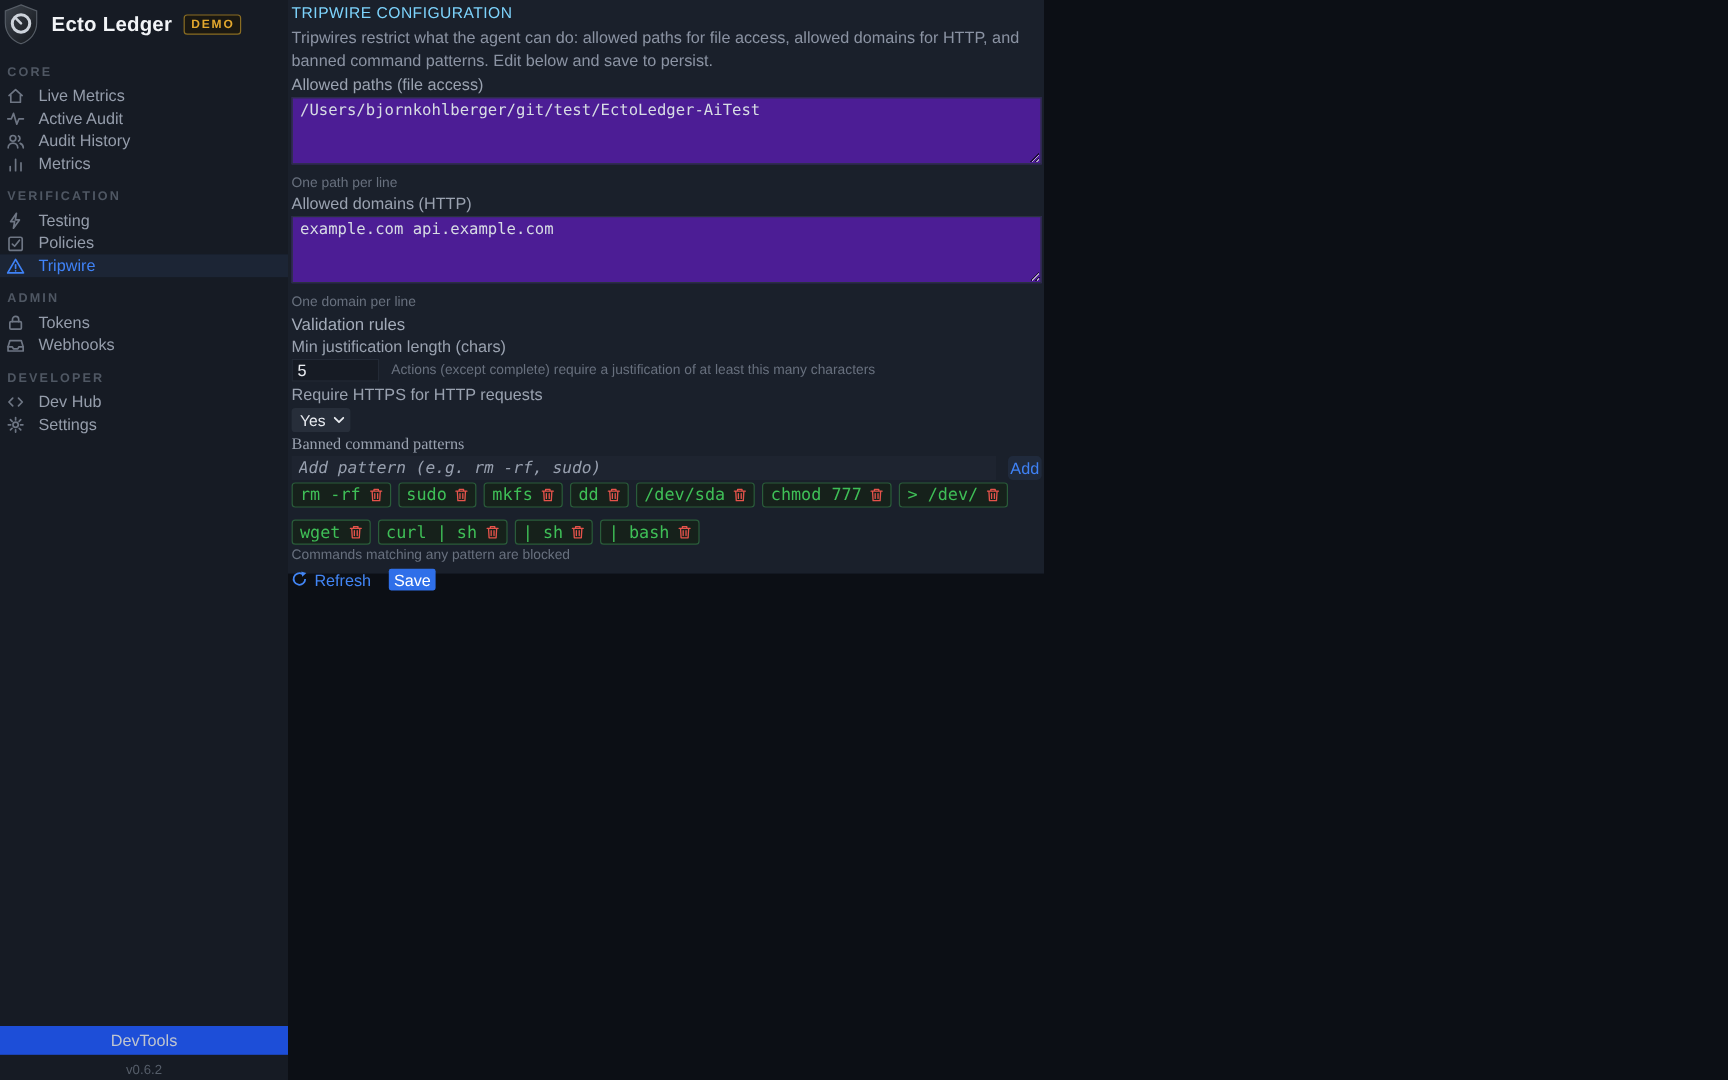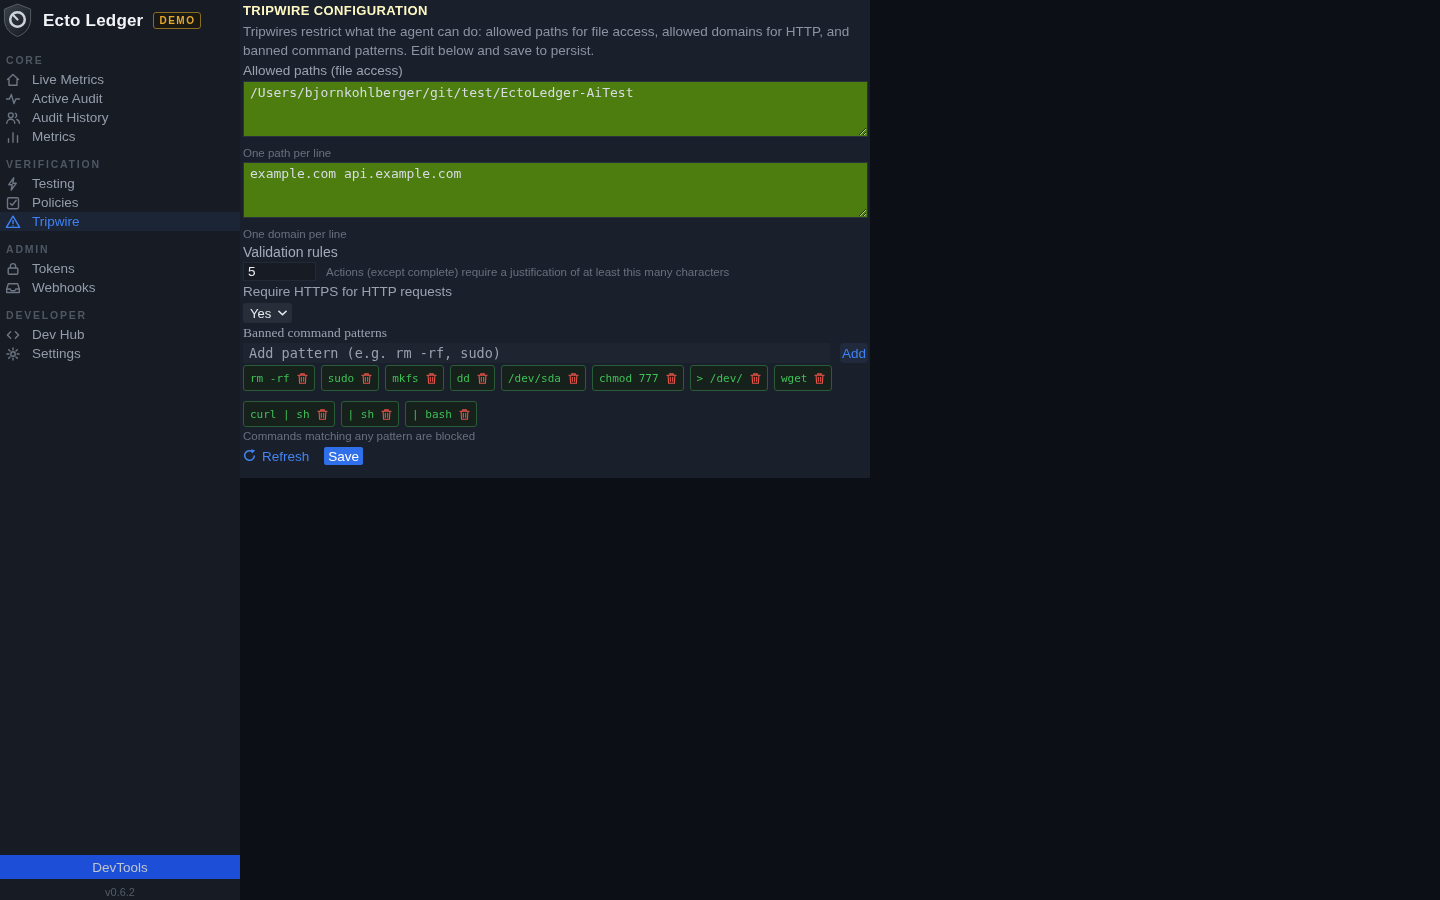--- a/index.html
+++ b/index.html
@@ -39,27 +39,27 @@
   }
   .sidebar-version {
     position:absolute; left:0; top:886px; width:240px; text-align:center;
     font-size:11px; color:#555d69;
   }
   
   .panel {
     position:absolute; left:240px; top:0; width:630px; height:478px;
     background:#1a202b; padding:3px 2px 0 3px;
   }
-  .panel-title { font-size:13px; font-weight:bold; color:#fef9c3; letter-spacing:.4px; }
+  .panel-title { font-size:13px; font-weight:normal; color:#7dd3fc; letter-spacing:.4px; }
   .panel-desc { font-size:13.5px; line-height:19px; color:#8b93a3; margin-top:4px; max-width:626px; }
   .field-label { font-size:13.5px; line-height:14px; color:#9aa2b0; margin-top:4px; }
   .hint { font-size:11.5px; line-height:12px; color:#68707e; margin-top:10px; }
   textarea.ta {
     display:block; width:625px; height:56px; margin-top:3px;
-    background:#4d7c0f; border:1px solid #2a3140; color:#d7dce4;
+    background:#4c1d95; border:1px solid #2a3140; color:#d7dce4;
     font-family:"DejaVu Sans Mono", monospace; font-size:13px;
     padding:3px 6px; resize:both; outline:none; border-radius:0;
   }
   .section-heading { font-size:14px; line-height:14px; color:#a3abb9; margin-top:6px; }
   .inline-row { display:flex; align-items:center; margin-top:3px; }
   input.num-input {
     width:73px; height:19px; background:#161b24; border:1px solid #232a36;
     color:#e8ebf0; font-size:13.5px; padding:0 4px; outline:none;
   }
   .inline-hint { font-size:11.5px; color:#68707e; margin-left:10px; }
@@ -69,33 +69,34 @@
     background:#272e3a; color:#e8ebf0; border:none; border-radius:3px;
     font-size:13px; height:20px; padding:0 20px 0 7px;
     font-family:"Liberation Sans", sans-serif; cursor:pointer; outline:none;
   }
   .select-chevron { position:absolute; right:5px; top:7px; pointer-events:none; color:#e8ebf0; display:inline-flex; }
   .pattern-row { display:flex; align-items:center; margin-top:3px; }
   input.pattern-input {
     flex:1; height:20px; background:#1e2430; border:none; outline:none;
     color:#d7dce4; font-family:"DejaVu Sans Mono", monospace; font-size:13.5px;
     padding:0 6px;
+    font-style:italic;
   }
   input.pattern-input::placeholder { color:#98a0af; opacity:1; }
   .add-btn {
     margin-left:10px; background:#202a3c; color:#3f82f6; font-size:13.5px;
     border:none; border-radius:4px; padding:2px 2px; height:20px; cursor:pointer;
     font-family:"Liberation Sans", sans-serif;
   }
   .chip-list { margin-top:2px; width:628px; display:flex; flex-wrap:wrap; column-gap:6px; row-gap:10px; }
   .chip {
     display:inline-flex; align-items:center; gap:7px; height:21px;
     background:#16211b; border:1px solid #2a5c3a; border-radius:3px;
-    padding:12px 6px; color:#3fbf57;
-    font-family:"DejaVu Sans Mono", monospace; font-size:11px;
+    padding:2px 6px; color:#3fbf57;
+    font-family:"DejaVu Sans Mono", monospace; font-size:14px;
   }
   .chip-del { display:inline-flex; cursor:pointer; color:#e5534b; }
   .actions-row { display:flex; align-items:center; margin-top:5px; }
   .refresh-btn {
     display:inline-flex; align-items:flex-start; gap:6px; background:transparent;
     border:none; color:#4285f4; font-size:13.5px; cursor:pointer;
     font-family:"Liberation Sans", sans-serif; padding:0;
   }
   .save-btn {
     margin-left:15px; background:#2f6fe9; color:#ffffff; border:none;
@@ -233,24 +234,26 @@
 </div>
 
 <div class="panel">
   <div class="panel-title">TRIPWIRE CONFIGURATION</div>
   <div class="panel-desc">Tripwires restrict what the agent can do: allowed paths for file access, allowed domains for HTTP, and banned command patterns. Edit below and save to persist.</div>
 
   <div class="field-label">Allowed paths (file access)</div>
   <textarea class="ta" spellcheck="false" style="">/Users/bjornkohlberger/git/test/EctoLedger-AiTest</textarea>
   <div class="hint">One path per line</div>
 
+  <div class="field-label">Allowed domains (HTTP)</div>
   <textarea class="ta" spellcheck="false" style="">example.com api.example.com</textarea>
   <div class="hint">One domain per line</div>
 
   <div class="section-heading" style="margin-top:5px;">Validation rules</div>
+  <div class="field-label" style="margin-top:5px;">Min justification length (chars)</div>
   <div class="inline-row">
     <input class="num-input" type="text" value="5" style="">
     <span class="inline-hint">Actions (except complete) require a justification of at least this many characters</span>
   </div>
 
   <div class="field-label" style="margin-top:4px;">Require HTTPS for HTTP requests</div>
   <span class="select-wrap">
     <select class="https-select">
       <option>Yes</option>
     </select>

